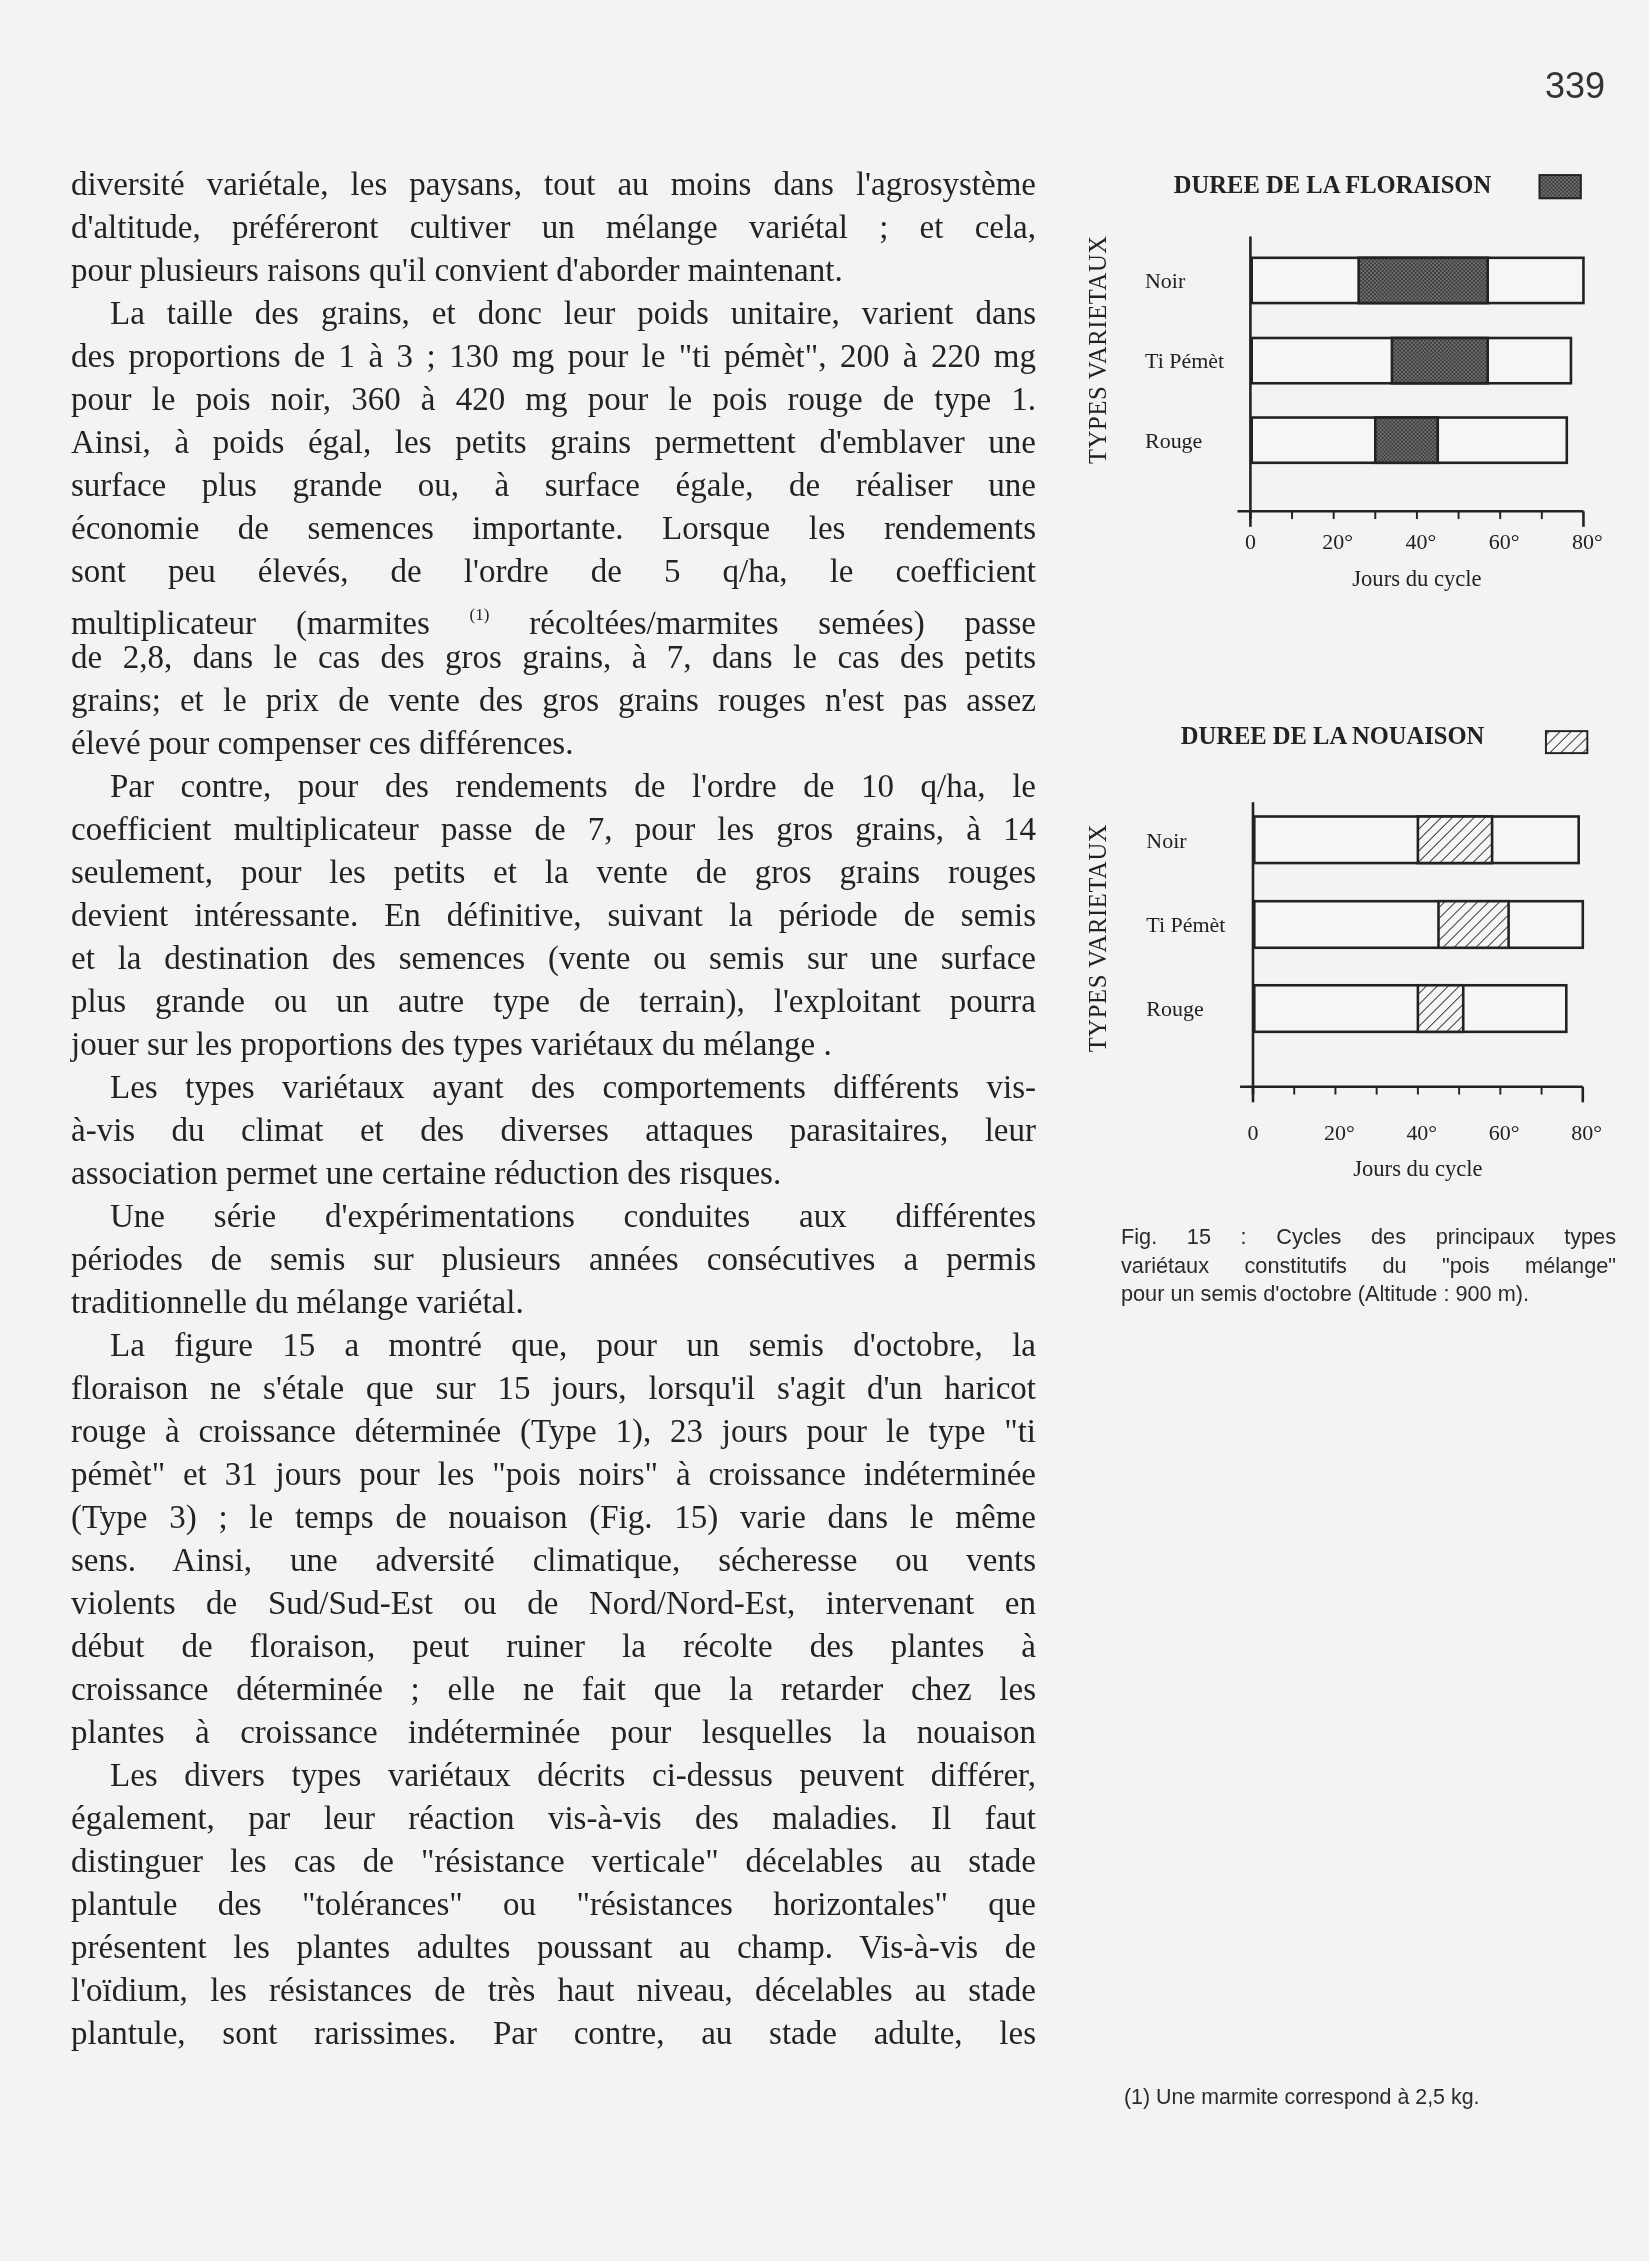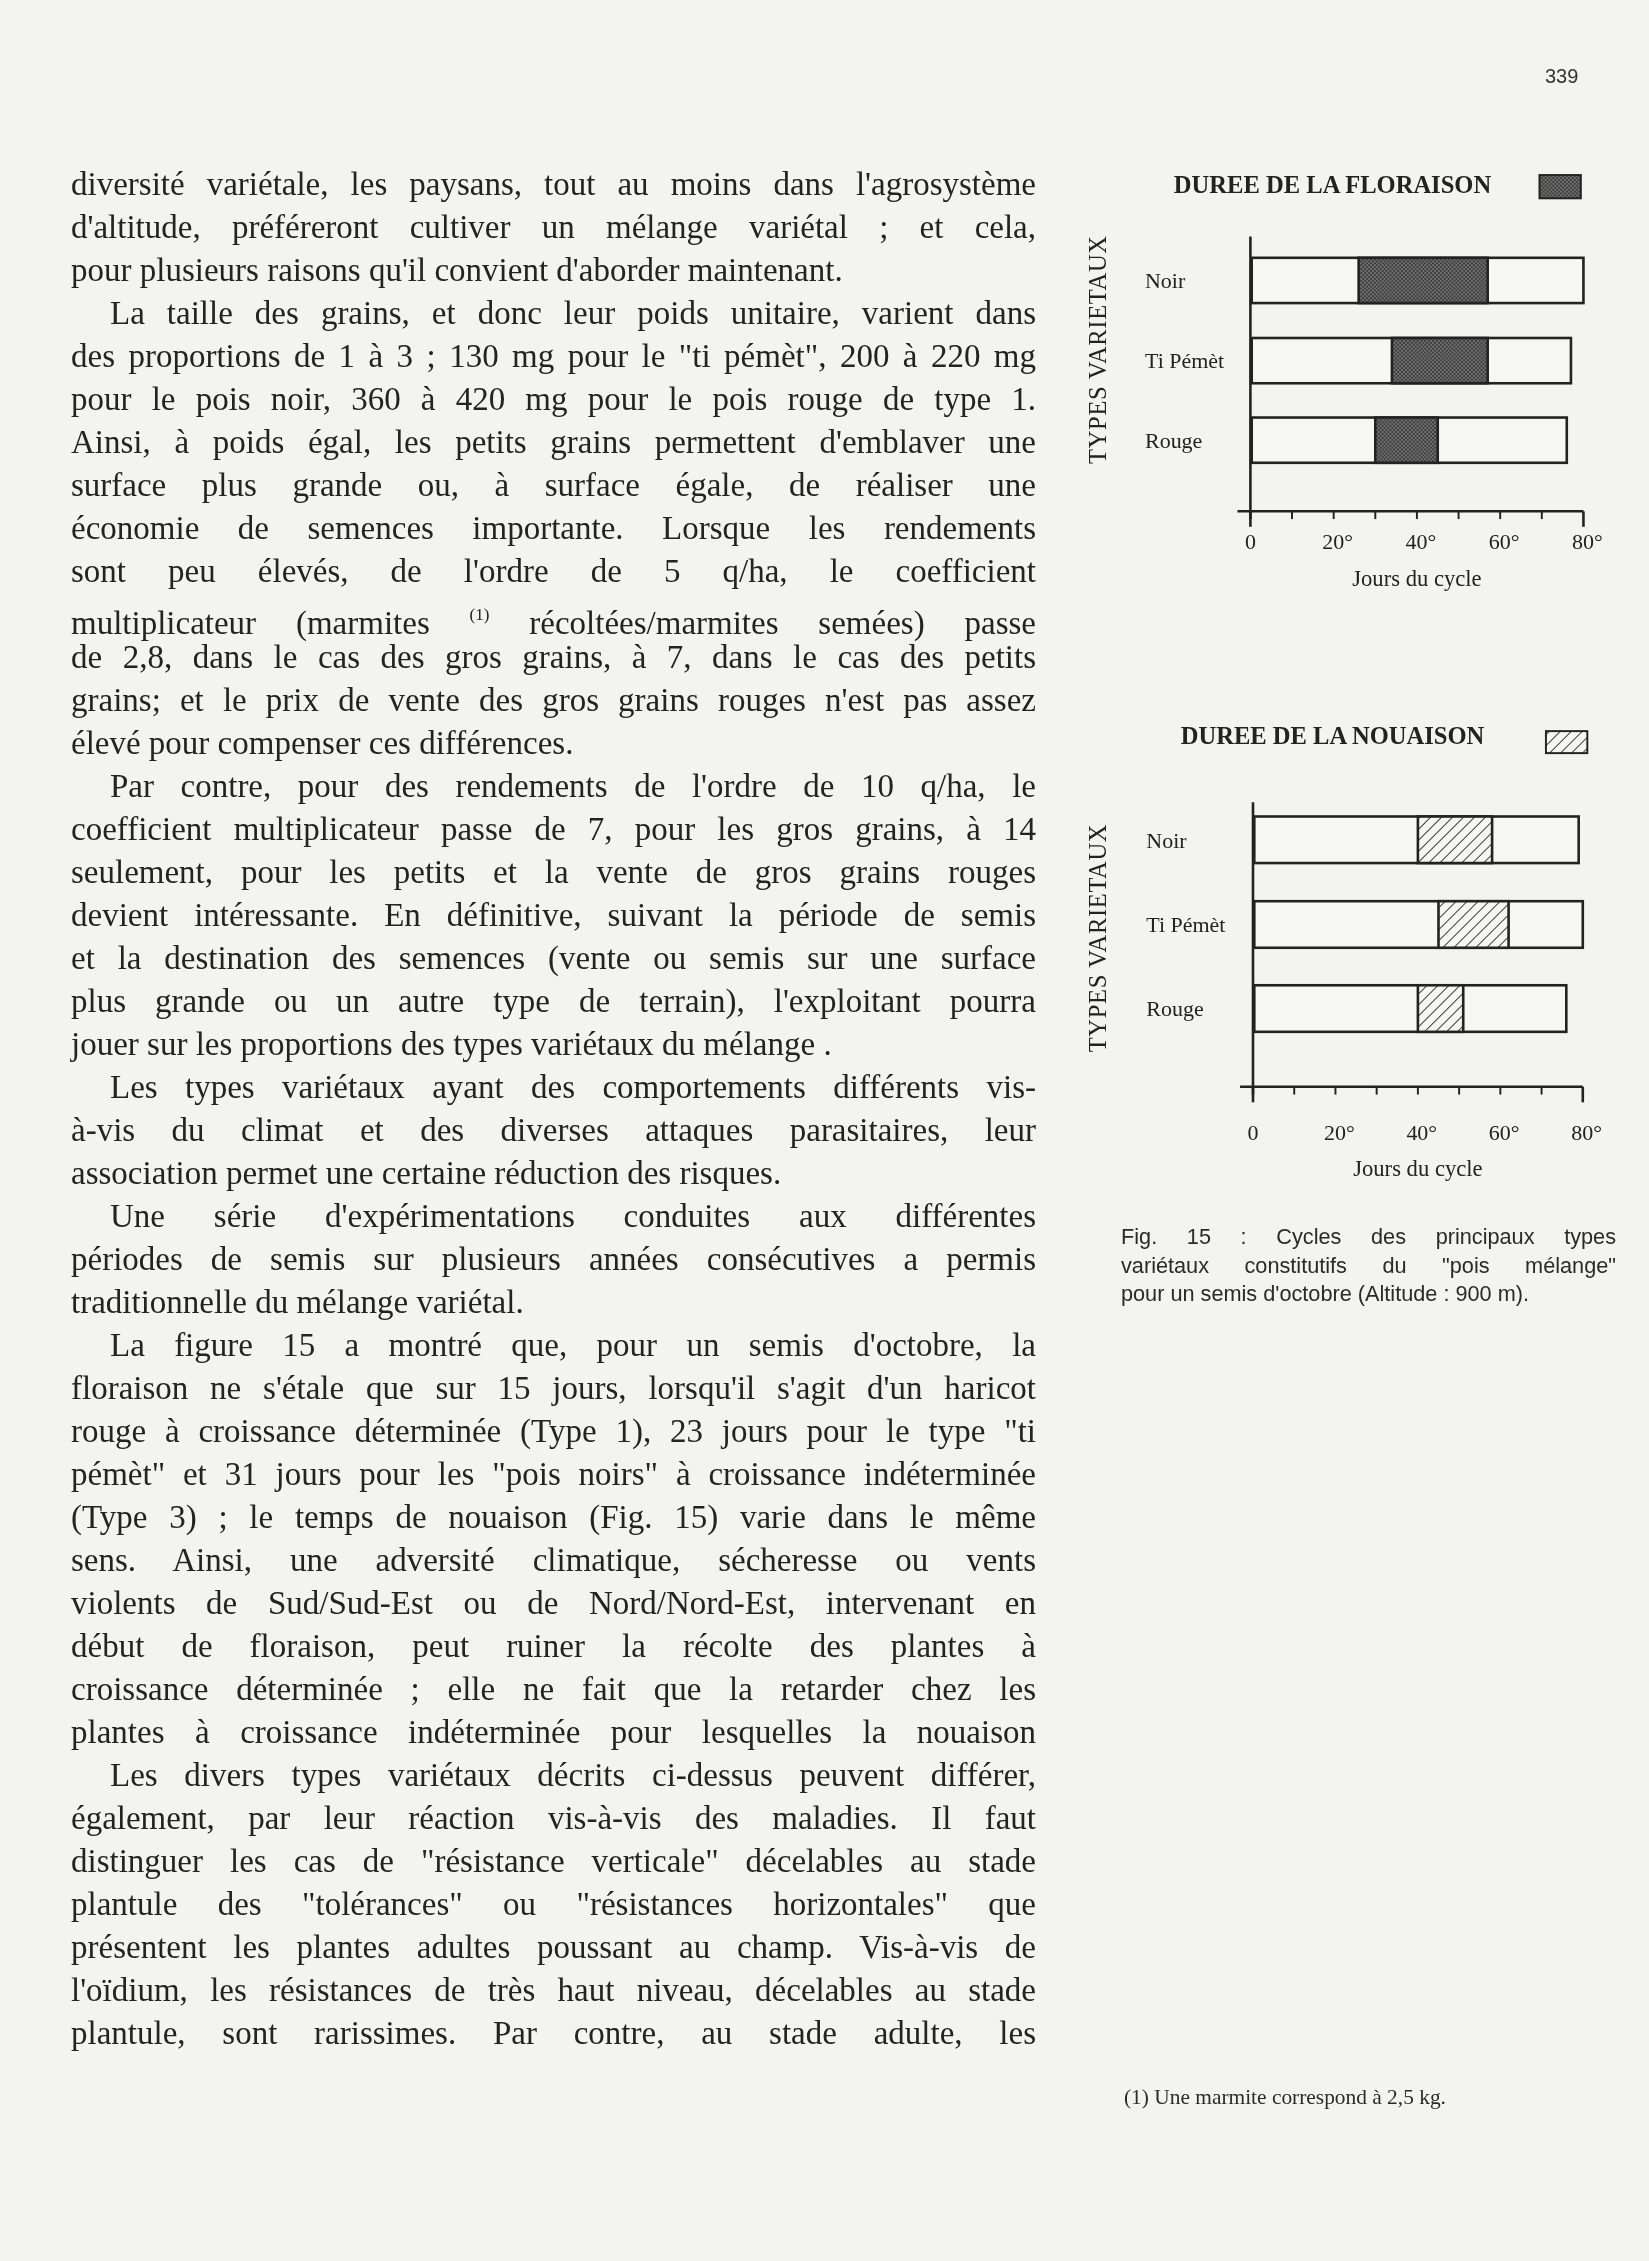--- a/index.html
+++ b/index.html
@@ -3,21 +3,21 @@
 <meta charset="utf-8">
 <style>
   html, body { margin: 0; padding: 0; }
   body {
     width: 1650px; height: 2261px; position: relative; overflow: hidden;
     background: #f3f3f1; color: #262626;
     font-family: "DejaVu Serif", serif;
   }
   .page-number {
     position: absolute; left: 1545px; top: 65px;
-    font-family: "Liberation Sans", sans-serif; font-size: 20px; color: #333;
+    font-family: "Liberation Sans", sans-serif; font-size: 36px; color: #333;
   }
   .body-col {
     position: absolute; left: 71px; top: 163px; width: 965px;
     font-family: "Liberation Serif", serif; font-size: 33px; line-height: 43px;
     color: #232323;
   }
   .body-col .line {
     display: block; white-space: nowrap; text-align: justify; text-align-last: justify;
     height: 43px;
   }
@@ -34,21 +34,21 @@
   .yaxis-title { font-family: "Liberation Serif", serif; font-size: 38px; fill: #222; letter-spacing: 1px; }
 
   .caption {
     position: absolute; left: 1113px; top: 1223px; width: 495px;
     font-family: "Liberation Sans", sans-serif; font-size: 21.7px; line-height: 28.5px; color: #2a2a2a; margin-left: 8px;
   }
   .caption .line { display: block; white-space: nowrap; text-align: justify; text-align-last: justify; }
   .caption .line.last { text-align-last: left; }
   .footnote {
     position: absolute; left: 1124px; top: 2085px;
-    font-family: Liberation Serif, serif; font-size: 21.4px; color: #2a2a2a;
+    font-family: Liberation Sans, sans-serif; font-size: 21.4px; color: #2a2a2a;
   }
 </style>
 </head>
 <body>
 
 <div class="page-number">339</div>
 
 <div class="body-col" id="body-col">
     <span class="line">diversité variétale, les paysans, tout au moins dans l'agrosystème</span>
     <span class="line">d'altitude, préféreront cultiver un mélange variétal ; et cela,</span>

